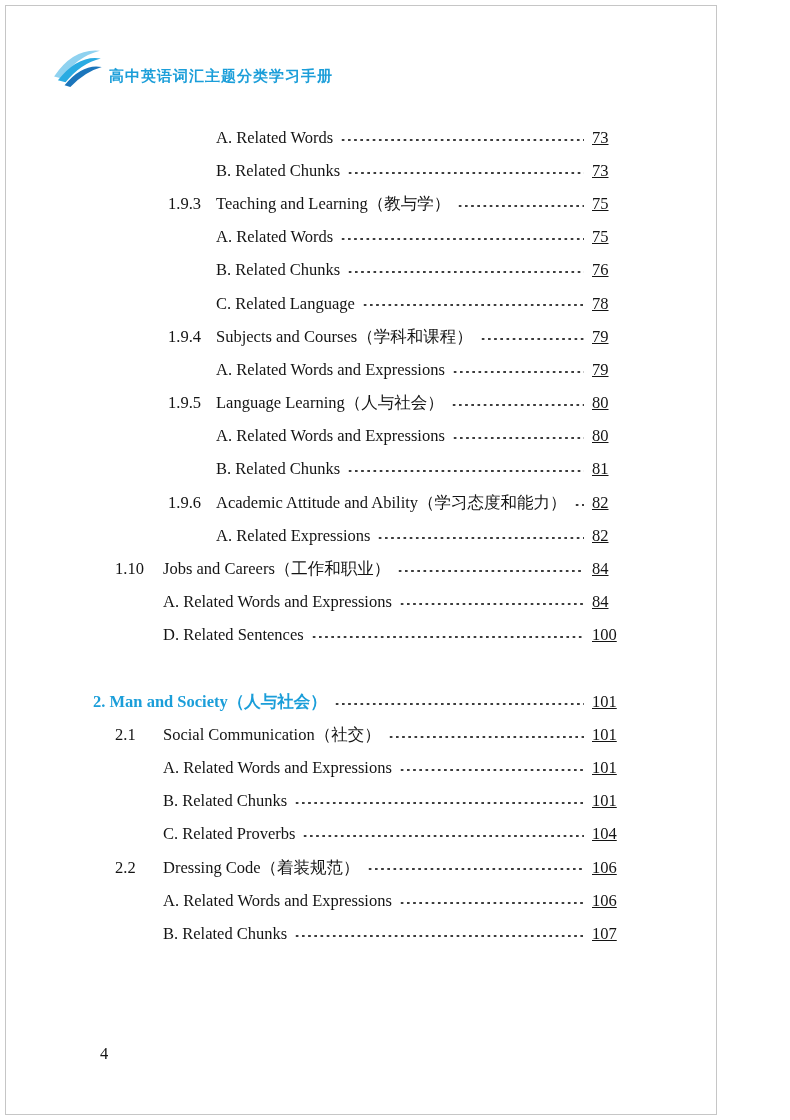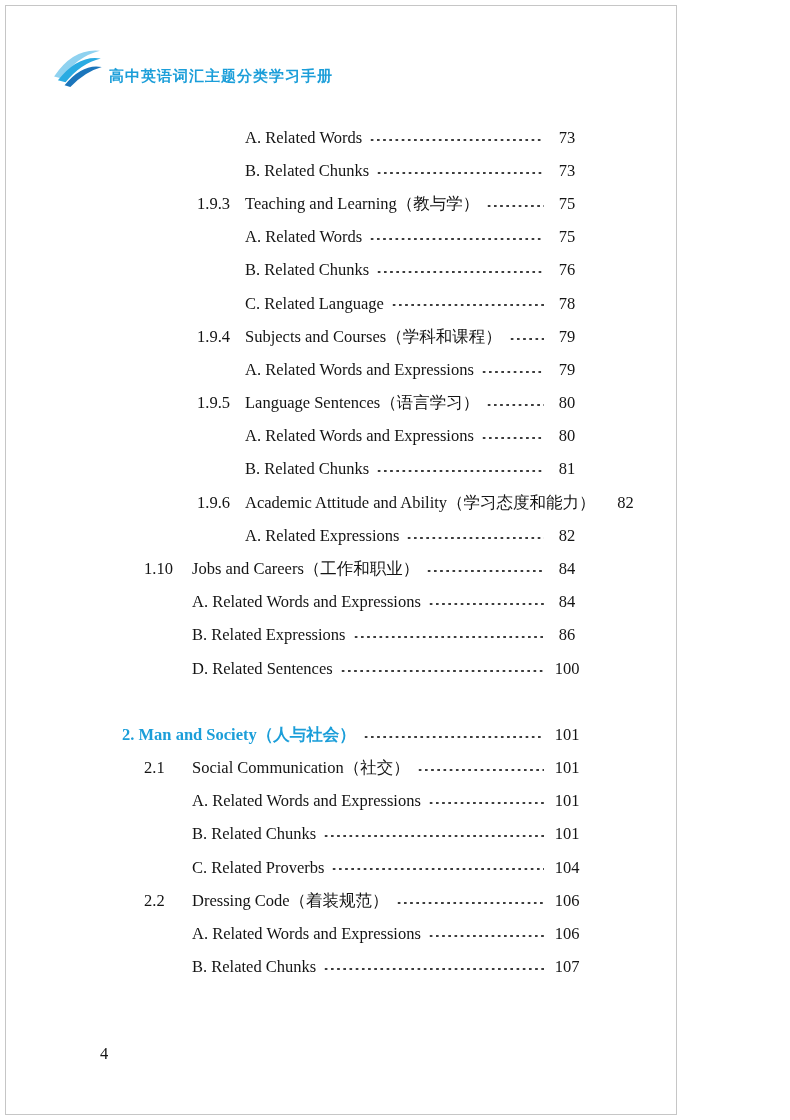--- a/index.html
+++ b/index.html
@@ -3,20 +3,21 @@
 <meta charset="utf-8">
 <style>
   html,body { margin:0; padding:0; background:#ffffff; }
   .page {
     position:relative;
     width:682px; height:1120px;
     background:#ffffff;
     font-family:"Liberation Serif","DejaVu Serif",serif;
     color:#141414;
     overflow:hidden;
+    padding-left:40px;
   }
   .page-frame {
     position:absolute; inset:5px;
     border:1px solid #c6c6c6;
     pointer-events:none;
   }
 
   
   .header {
     position:absolute; top:46px; left:52px;
@@ -27,41 +28,41 @@
     font-family:"Liberation Sans","DejaVu Sans",sans-serif;
     font-weight:700;
     font-size:15px;
     letter-spacing:1px;
     color:#1b9ed9;
     padding-bottom:2px;
   }
 
   
   .toc {
-    position:absolute; top:121px; left:117px; right:100px;
+    position:absolute; top:121px; left:88px; right:100px;
   }
   .toc-row {
     display:flex; align-items:center;
     height:33.2px;
     font-size:16.5px;
     white-space:nowrap;
   }
   .toc-row.gap-before { margin-top:33px; }
   .num   { flex:none; }
   .label { flex:none; }
   .dots  {
     flex:1 1 auto;
     align-self:stretch;
     margin:0 8px 0 7px;
     background-image:radial-gradient(circle, #3c3c3c 1.1px, rgba(0,0,0,0) 1.35px);
     background-size:6.2px 6.2px;
     background-repeat:repeat-x;
     background-position:0 calc(50% + 2px);
   }
-  .pg    { flex:none; min-width:30px; text-align:center; }
+  .pg    { flex:none; min-width:30px; text-align:left;text-decoration:underline; }
 
   .lvl-chapter { padding-left:5px; }
   .lvl-sec2    { padding-left:27px; }
   .lvl-sec2 .num { width:48px; }
   .lvl-sub2    { padding-left:75px; }
   .lvl-sec3    { padding-left:65px; }
   .lvl-sec3 .num { width:63px;text-align:center; }
   .lvl-sub3    { padding-left:128px; }
 
   .accent .label, .accent .num {
@@ -136,21 +137,21 @@
     <span class="pg">79</span>
   </div>
       <div class="toc-row lvl-sub3">
 
     <span class="label">A. Related Words and Expressions</span>
     <span class="dots"></span>
     <span class="pg">79</span>
   </div>
       <div class="toc-row lvl-sec3">
     <span class="num">1.9.5</span>
-    <span class="label">Language Sentences（语言学习）</span>
+    <span class="label">Language Learning（人与社会）</span>
     <span class="dots"></span>
     <span class="pg">80</span>
   </div>
       <div class="toc-row lvl-sub3">
 
     <span class="label">A. Related Words and Expressions</span>
     <span class="dots"></span>
     <span class="pg">80</span>
   </div>
       <div class="toc-row lvl-sub3">
@@ -178,26 +179,20 @@
     <span class="pg">84</span>
   </div>
       <div class="toc-row lvl-sub2">
 
     <span class="label">A. Related Words and Expressions</span>
     <span class="dots"></span>
     <span class="pg">84</span>
   </div>
       <div class="toc-row lvl-sub2">
 
-    <span class="label">B. Related Expressions</span>
-    <span class="dots"></span>
-    <span class="pg">86</span>
-  </div>
-      <div class="toc-row lvl-sub2">
-
     <span class="label">D. Related Sentences</span>
     <span class="dots"></span>
     <span class="pg">100</span>
   </div>
       <div class="toc-row lvl-chapter accent gap-before">
 
     <span class="label">2. Man and Society（人与社会）</span>
     <span class="dots"></span>
     <span class="pg">101</span>
   </div>

